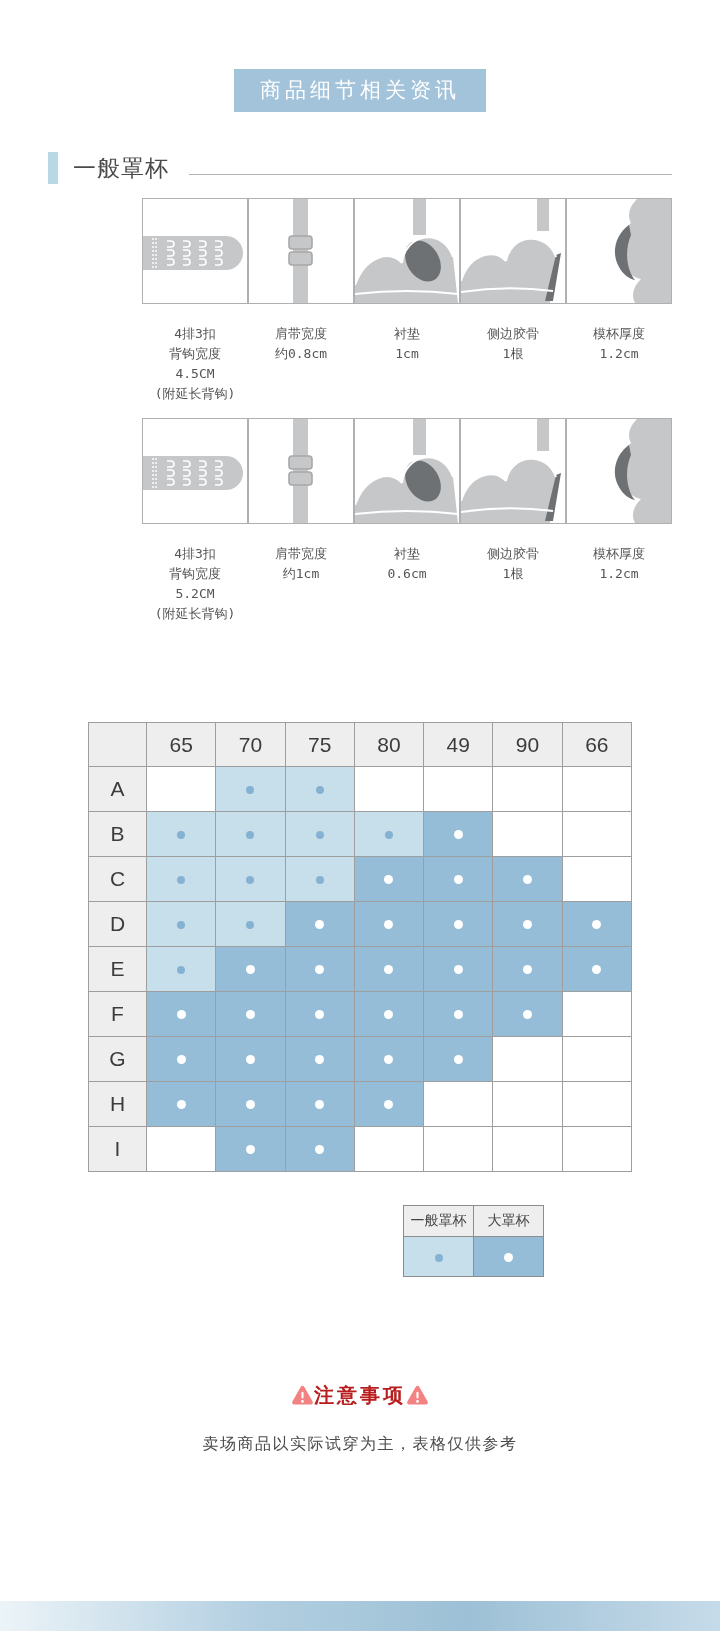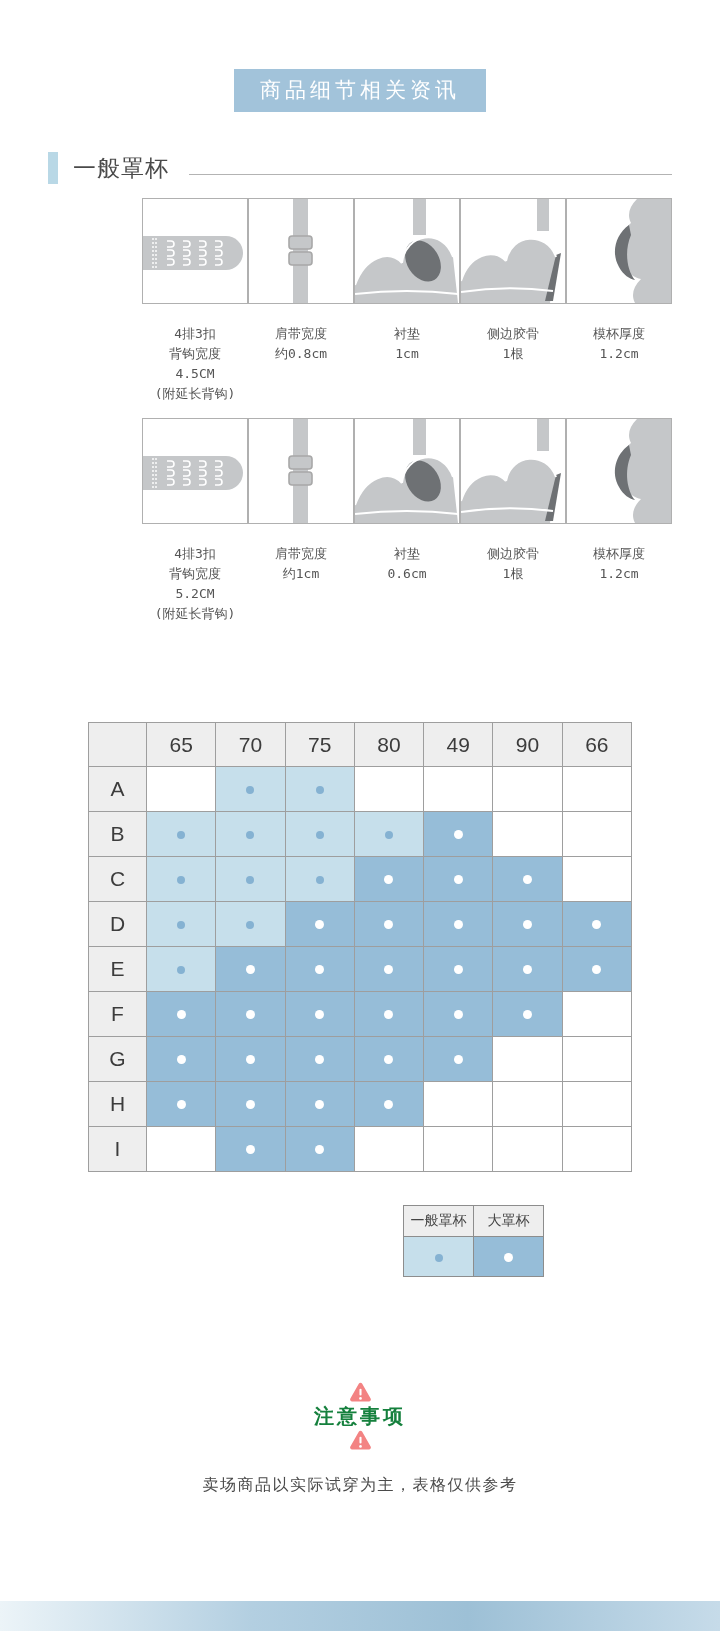--- a/index.html
+++ b/index.html
@@ -73,21 +73,21 @@
     font-size:14px; font-weight:normal; color:#444;
   }
   table.legend td { height:40px; border:1px solid #8d8d8d; text-align:center; vertical-align:middle; }
   table.legend td.light { background:var(--light_cell,#c6dfeb); }
   table.legend td.dark  { background:var(--dark_cell,#96bdd8); }
 
   
   .notice { margin-top:105px; text-align:center; }
   .notice-title {
     display:inline-flex; align-items:center; 
-    font-size:20px; letter-spacing:3px; color:#15803d; font-weight:600;flex-direction:column;
+    font-size:20px; letter-spacing:3px; color:#b91c1c; font-weight:600;
   }
   .warn-icon svg { width:23px; height:21px; display:block; }
   .notice-text { margin-top:24px; font-size:16px; letter-spacing:1.5px; color:#4a4a4a; }
 
   
   .footer-bar {
     position:absolute; left:0; right:0; bottom:0; height:30px;
     background:linear-gradient(90deg,#ecf4f8 0%, #b3cfe1 35%, #9dc0d6 65%, #c6dbe9 100%);
   }
 </style>

